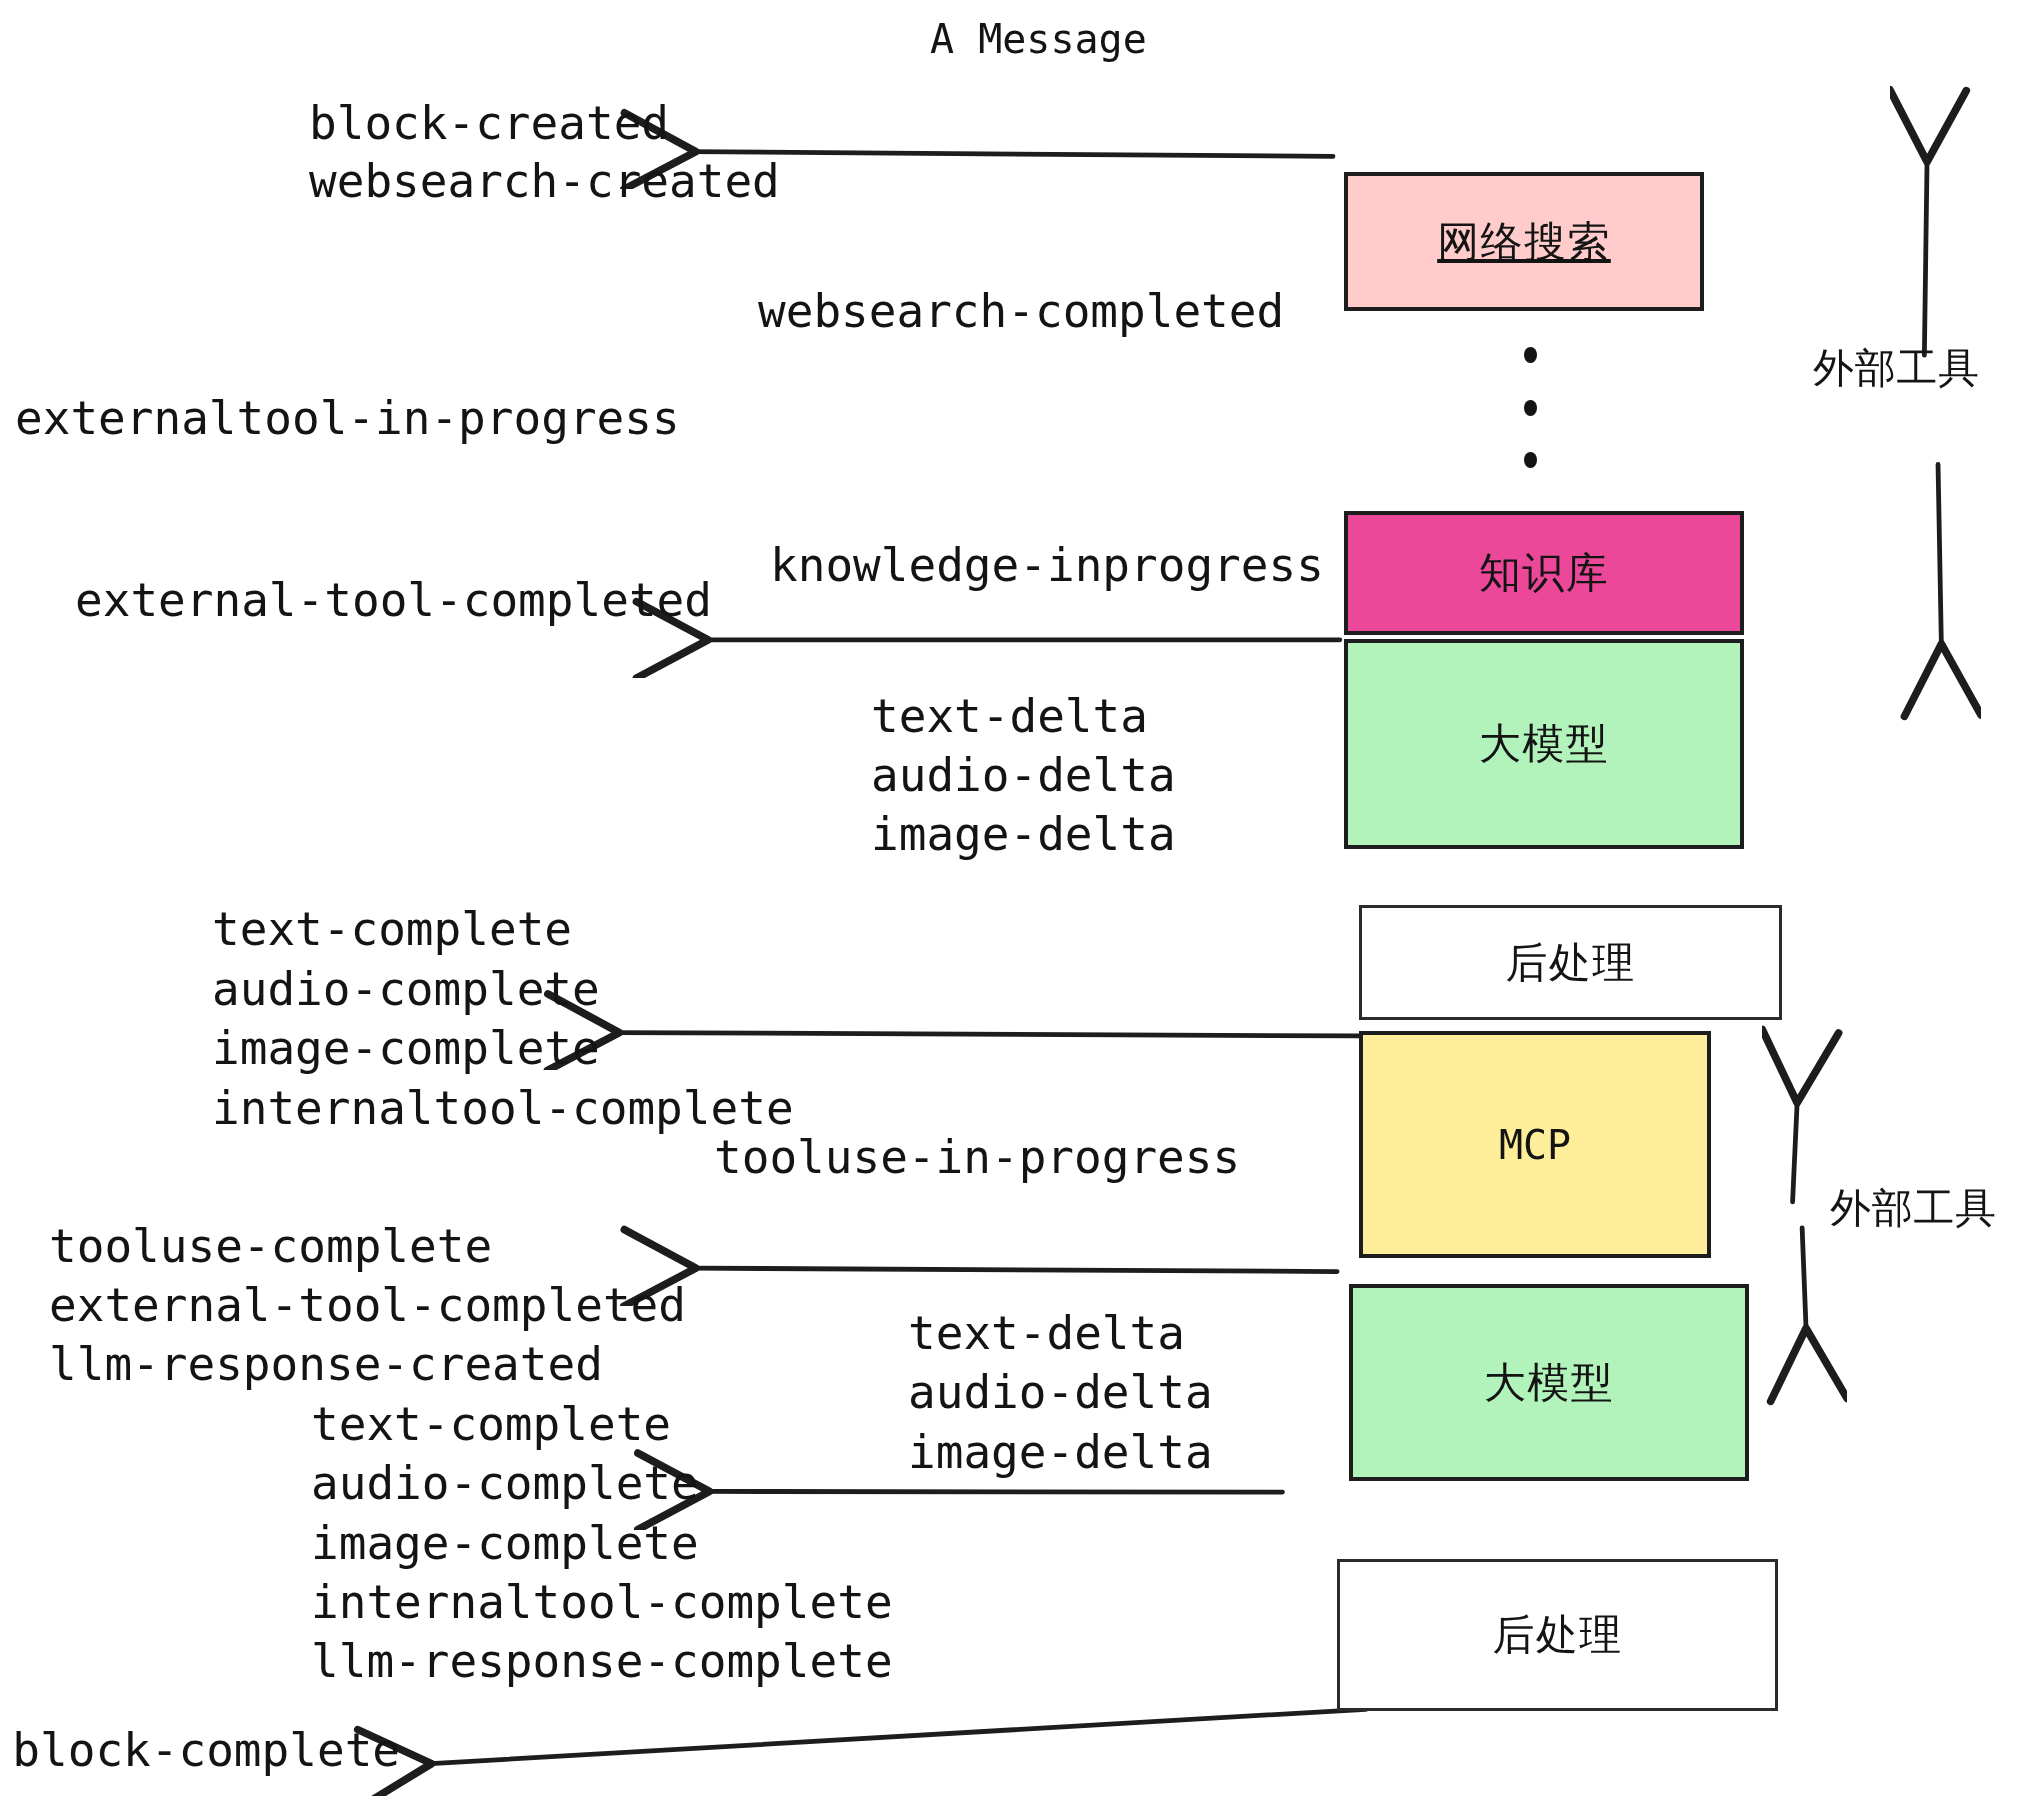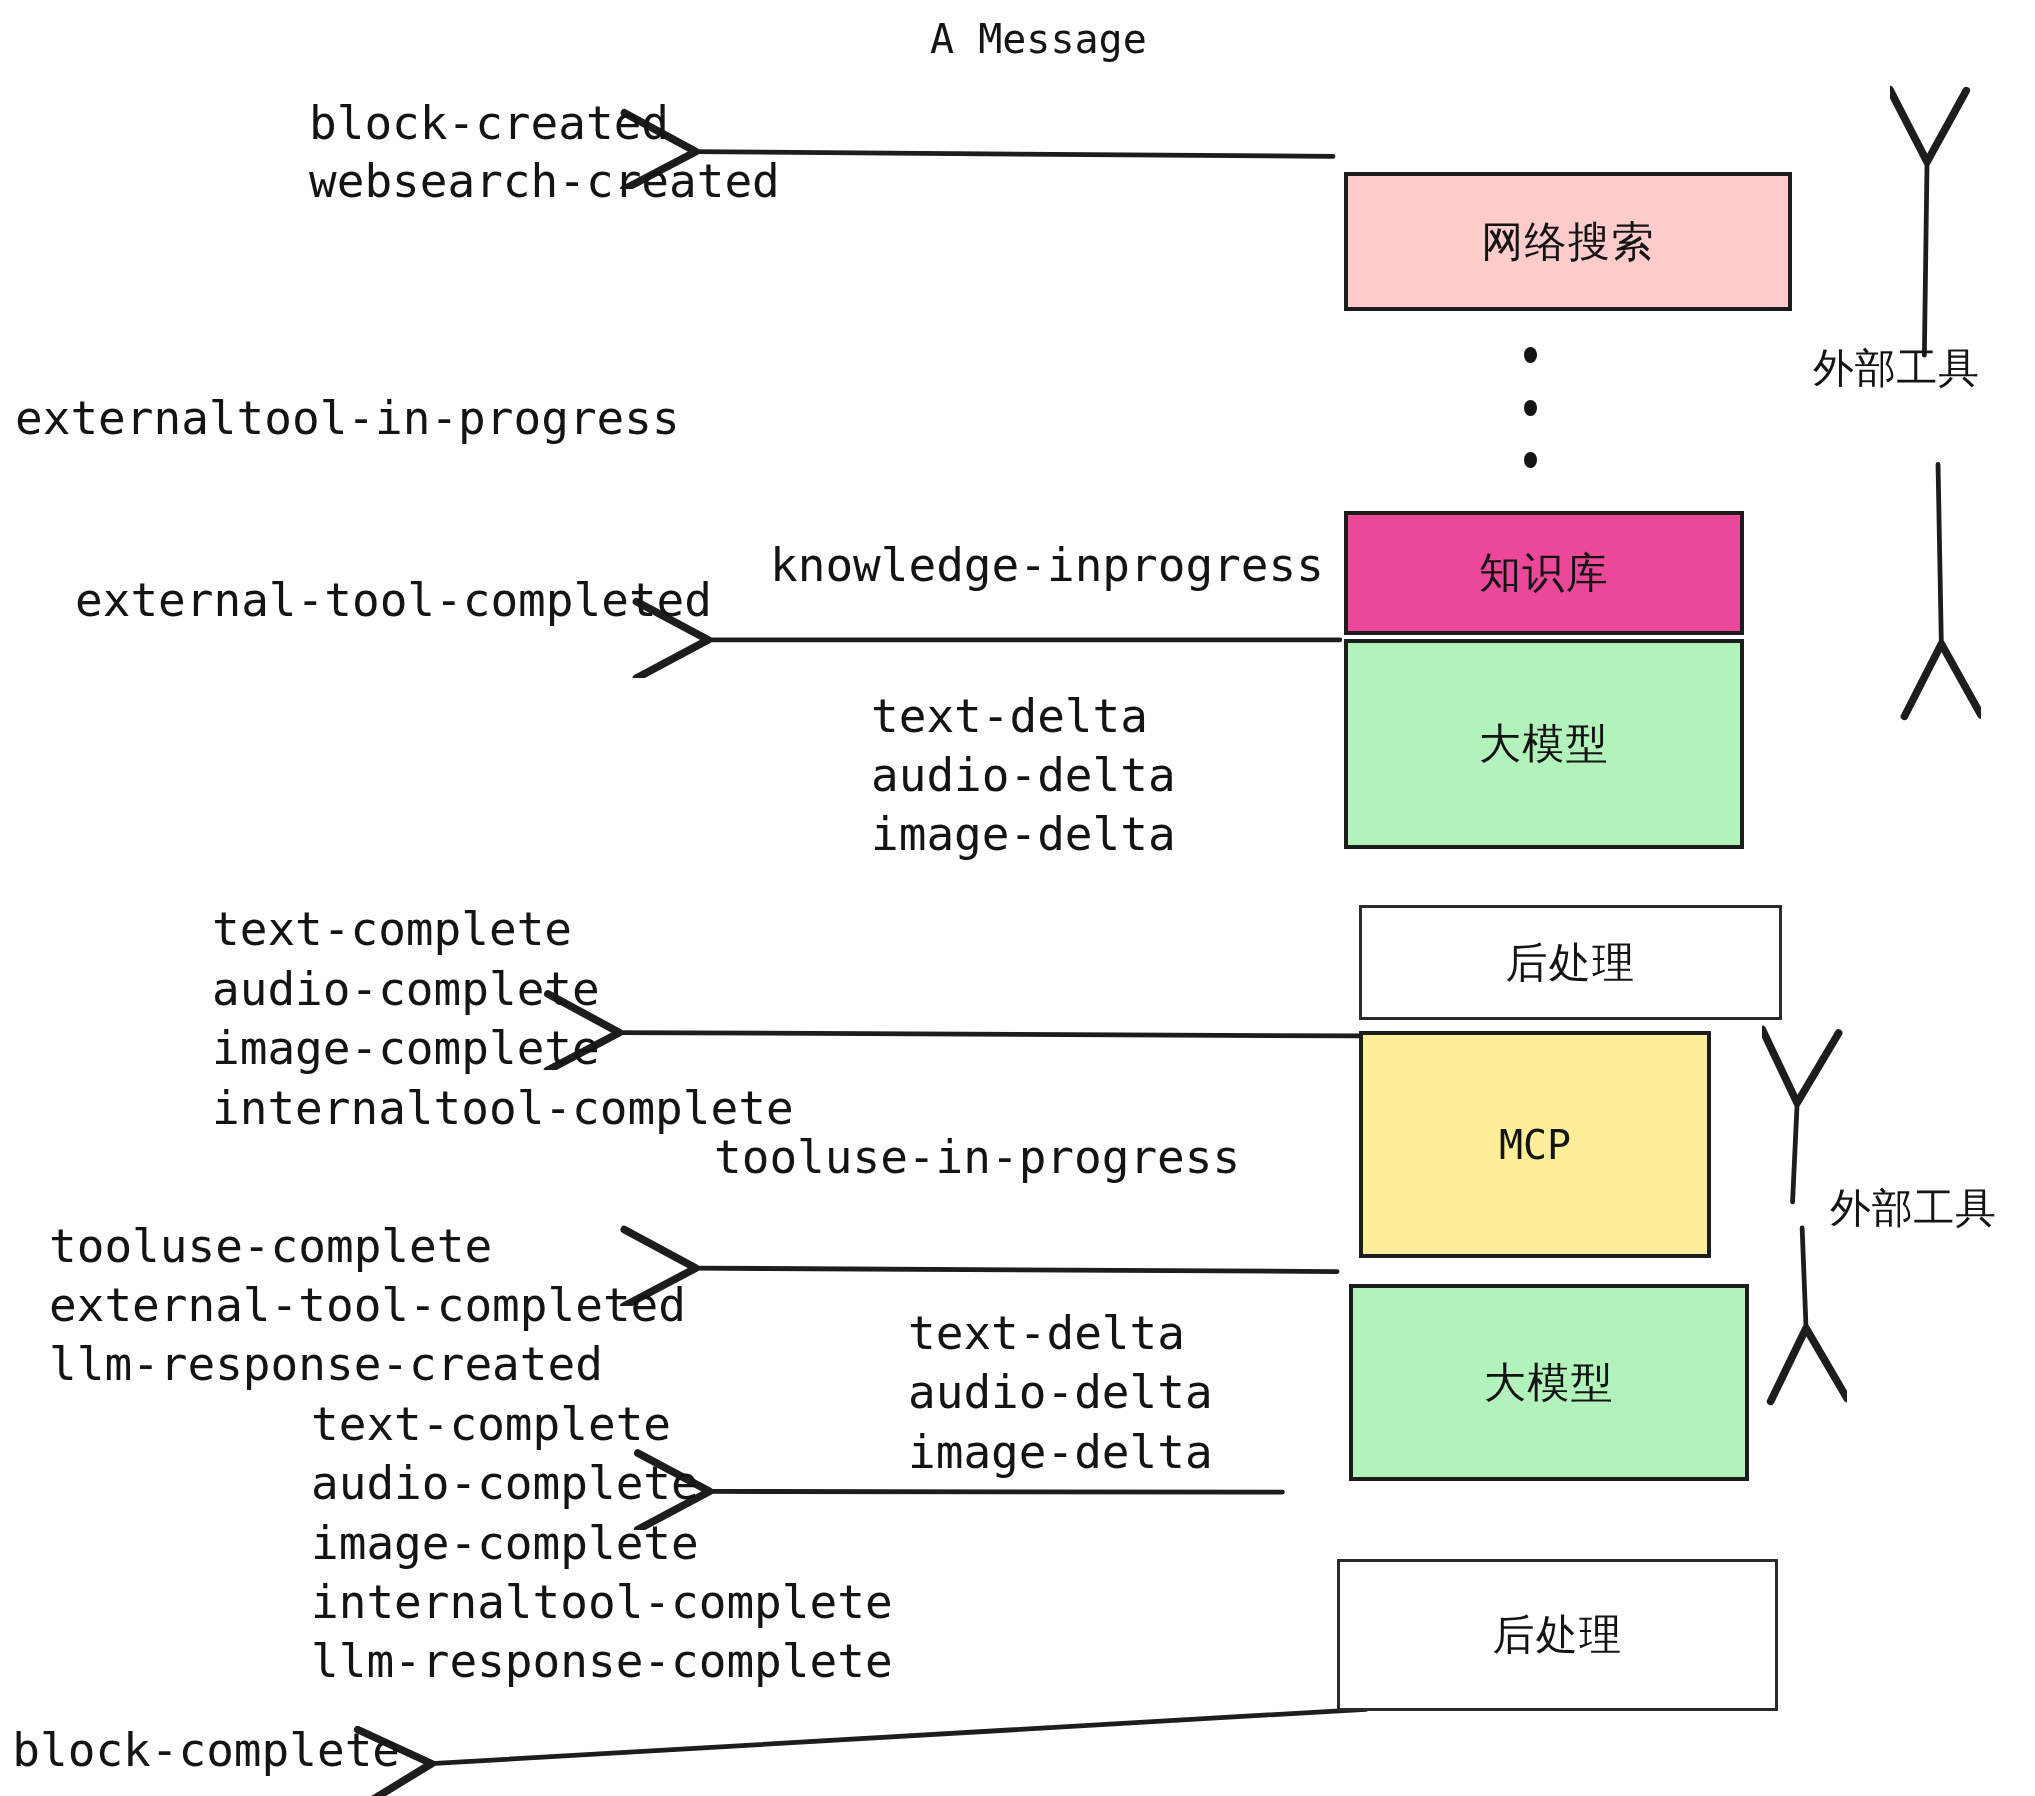--- a/index.html
+++ b/index.html
@@ -130,21 +130,21 @@
       <path d="M 2818,520 L 2822,230" stroke="#1d1d1d" stroke-width="7" fill="none" stroke-linecap="round" marker-end="url(#ahu)"></path>
       <path d="M 2838,680 L 2843,950" stroke="#1d1d1d" stroke-width="7" fill="none" stroke-linecap="round" marker-end="url(#ahu)"></path>
     </g>
 
     <g>
       <path d="M 2625,1760 L 2632,1608" stroke="#1d1d1d" stroke-width="7" fill="none" stroke-linecap="round" marker-end="url(#ahu)"></path>
       <path d="M 2639,1798 L 2645,1952" stroke="#1d1d1d" stroke-width="7" fill="none" stroke-linecap="round" marker-end="url(#ahu)"></path>
     </g>
   </svg>
 
-  <div class="box" style="left:1344px; top:172px; width:448px; height:139px; background:#FFCBCB;">
+  <div class="box" style="left:1344px; top:172px; width:360px; height:139px; background:#FFCBCB;text-decoration:underline;">
     <span>网络搜索</span>
   </div>
 
   <div class="dot" style="left:1524px; top:347px;"></div>
   <div class="dot" style="left:1524px; top:400px;"></div>
   <div class="dot" style="left:1524px; top:452px;"></div>
 
   <div class="box" style="left:1344px; top:511px; width:400px; height:124px; background:#ec4899;">
     <span>知识库</span>
   </div>
@@ -171,20 +171,21 @@
 
   <div class="anno-label" style="left:1813px; top:348px;">外部工具</div>
 
   <div class="anno-label" style="left:1830px; top:1188px;">外部工具</div>
 
   <div class="ev" style="left:309px; top:100px;">block-created</div>
 
   <div class="ev" style="left:309px; top:158px;">websearch-created</div>
 
 
+  <div class="ev" style="left:758px; top:288px;">websearch-completed</div>
 
   <div class="ev" style="left:770px; top:542px;">knowledge-inprogress</div>
 
   <div class="ev" style="left:15px; top:395px;">externaltool-in-progress</div>
 
   <div class="ev" style="left:75px; top:577px;">external-tool-completed</div>
 
 
   <div class="ev" style="left:871px; top:693px;">text-delta</div>
 

